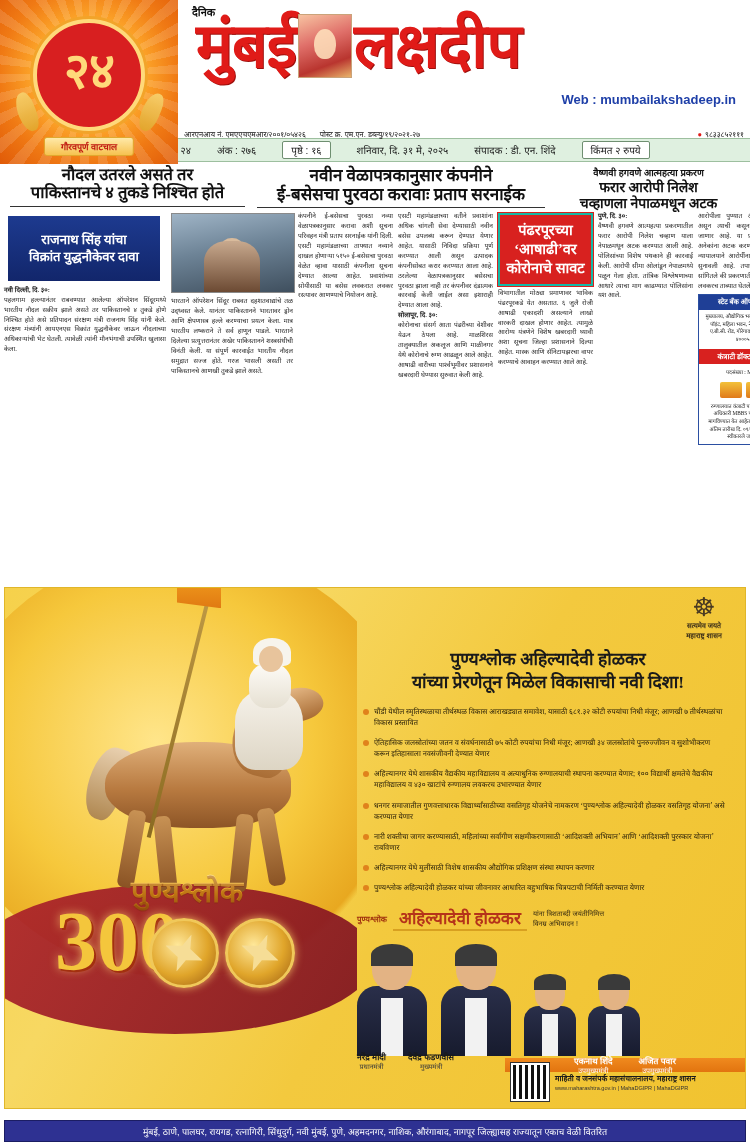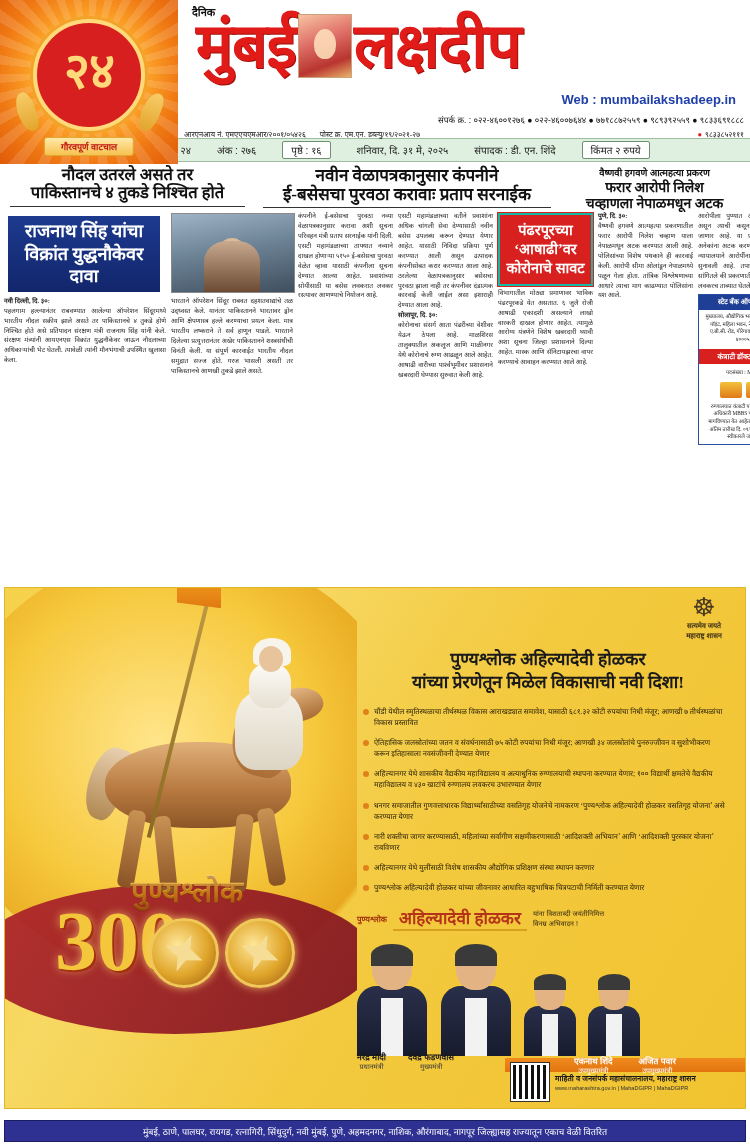--- a/index.html
+++ b/index.html
@@ -43,35 +43,35 @@
   .reg-line .spacer{flex:1;}
   .reg-line .num{color:#111;}
   .reg-line .num:before{content:"\25CF";color:#e01b18;margin-right:3px;}
 
   
   .infobar{height:22px;background:#dff0e0;border-top:1px solid #9dbf9f;border-bottom:1px solid #9dbf9f;
     display:flex;align-items:center;justify-content:center;gap:26px;font-size:10px;color:#1a1a1a;}
   .infobar .chip{border:1px solid #6f8f71;padding:1px 8px;background:#fff;border-radius:2px;}
 
   
-  .heads{display:flex;padding:4px 4px 0 4px;gap:6px;}
+  .heads{display:flex;padding:4px 4px 0 4px;}
   .h-col{flex:1;}
   .h-col.left{flex:0 0 247px;}
   .h-col.mid{flex:0 0 300px;}
   .h-col.right{flex:1;}
   .hl{font-family:"Liberation Serif",serif;font-weight:bold;color:#111;text-align:center;line-height:1.12;}
   .hl.l{font-size:16.5px;}
   .hl.m{font-size:17px;}
   .hl.r{font-size:14px;}
   .kicker{font-size:9.5px;text-align:center;color:#111;font-weight:bold;margin-bottom:1px;}
   .rule{border-bottom:1px solid #333;margin:3px 6px 0 6px;}
 
   
   .bluebox{margin:5px 6px 4px 4px;background:linear-gradient(#1d3a8f,#12266b);color:#fff;
-    padding:4px 6px;font-size:18px;font-weight:bold;line-height:1.25;font-family:"Liberation Serif",serif;
+    padding:16px 6px;font-size:13px;font-weight:bold;line-height:1.25;font-family:"Liberation Serif",serif;
     text-align:center;width:140px;}
 
   
   .body-area{display:flex;padding:0 4px;gap:5px;height:372px;overflow:hidden;}
   .col{font-size:6.6px;line-height:1.5;color:#1b1b1b;text-align:justify;font-family:"Liberation Serif",serif;}
   .c1{flex:0 0 118px;}
   .c2{flex:0 0 122px;}
   .c3{flex:0 0 95px;}
   .c4{flex:0 0 95px;}
   .c5{flex:0 0 95px;}
@@ -215,21 +215,20 @@
     </div>
 
     <div class="mast-right">
       <div class="dainik">दैनिक</div>
       <div class="title-row">
         <div class="mast-word">मुंबई</div>
         <div class="mast-img"></div>
         <div class="mast-word">लक्षदीप</div>
       </div>
       <div class="web-line">Web : mumbailakshadeep.in</div>
-      <div class="contact-line">संपर्क क्र. : ०२२-४६००१२७६  ●  ०२२-४६००७६४४  ●  ७७१८८७२५५९  ●  ९८९३९२५५९  ●  ९८३३६९१८८८</div>
       <div class="reg-line">
         <span>आरएनआय नं. एमएएचएमआर/२००१/०५४२६</span>
         <span>पोस्ट क्र. एम.एन. डब्ल्यु/१९/२०२१-२७</span>
         <span class="spacer"></span>
         <span class="num">९८३३८५२१११</span>
       </div>
     </div>
   </div>
 
   <div class="infobar">

